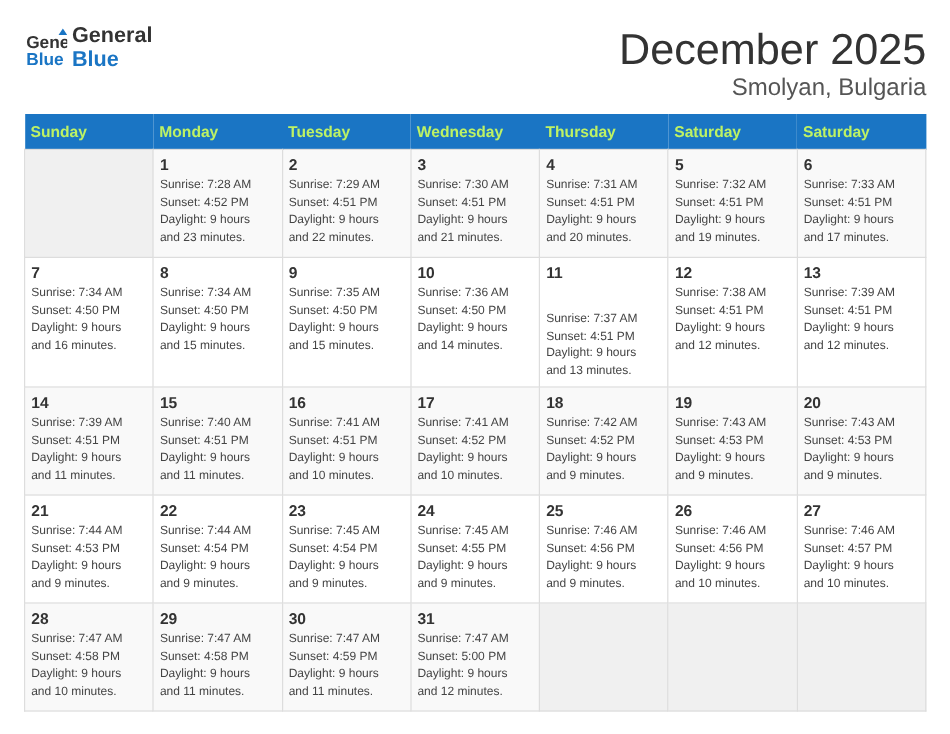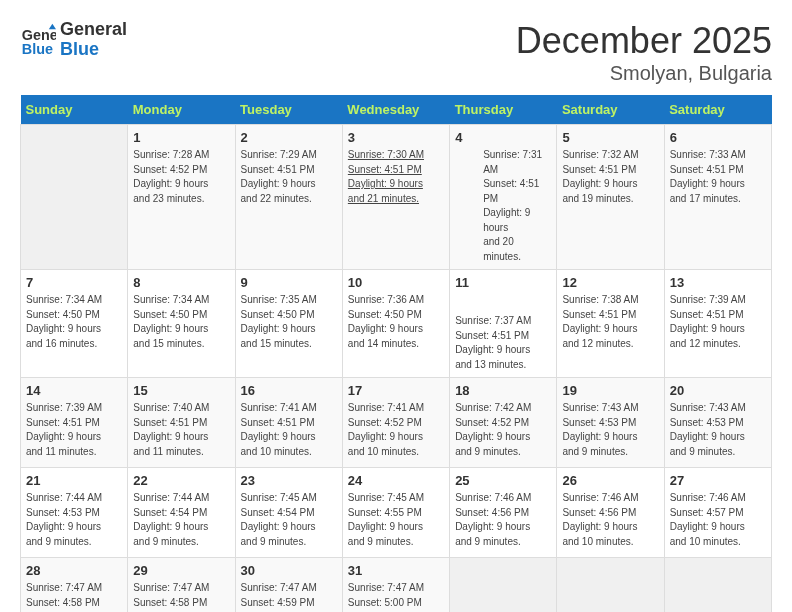--- a/index.html
+++ b/index.html
@@ -124,28 +124,28 @@
         </td>
         <td>
           <div class="day-num">2</div>
           <div class="day-detail" style="white-space: pre-line;">Sunrise: 7:29 AM
 Sunset: 4:51 PM
 Daylight: 9 hours
 and 22 minutes.</div>
         </td>
         <td>
           <div class="day-num">3</div>
-          <div class="day-detail" style="white-space: pre-line; text-decoration: underline;">Sunrise: 7:30 AM
+          <div class="day-detail" style="white-space: pre-line;">Sunrise: 7:30 AM
 Sunset: 4:51 PM
 Daylight: 9 hours
 and 21 minutes.</div>
         </td>
         <td>
           <div class="day-num">4</div>
-          <div class="day-detail" style="white-space: pre-line; margin-left: 28px;">Sunrise: 7:31 AM
+          <div class="day-detail" style="white-space: pre-line;">Sunrise: 7:31 AM
 Sunset: 4:51 PM
 Daylight: 9 hours
 and 20 minutes.</div>
         </td>
         <td>
           <div class="day-num">5</div>
           <div class="day-detail" style="white-space: pre-line;">Sunrise: 7:32 AM
 Sunset: 4:51 PM
 Daylight: 9 hours
 and 19 minutes.</div>

